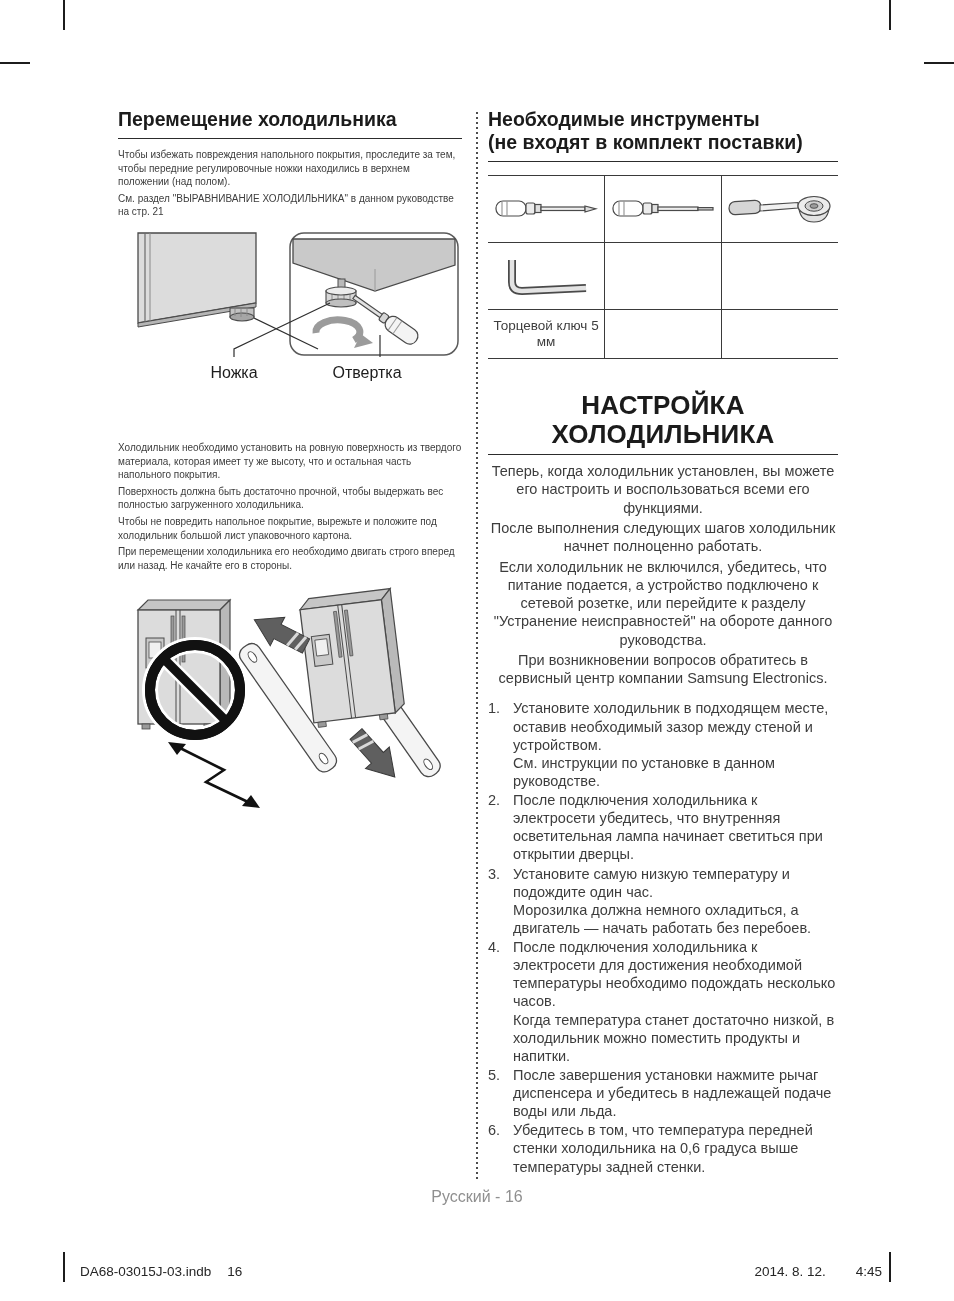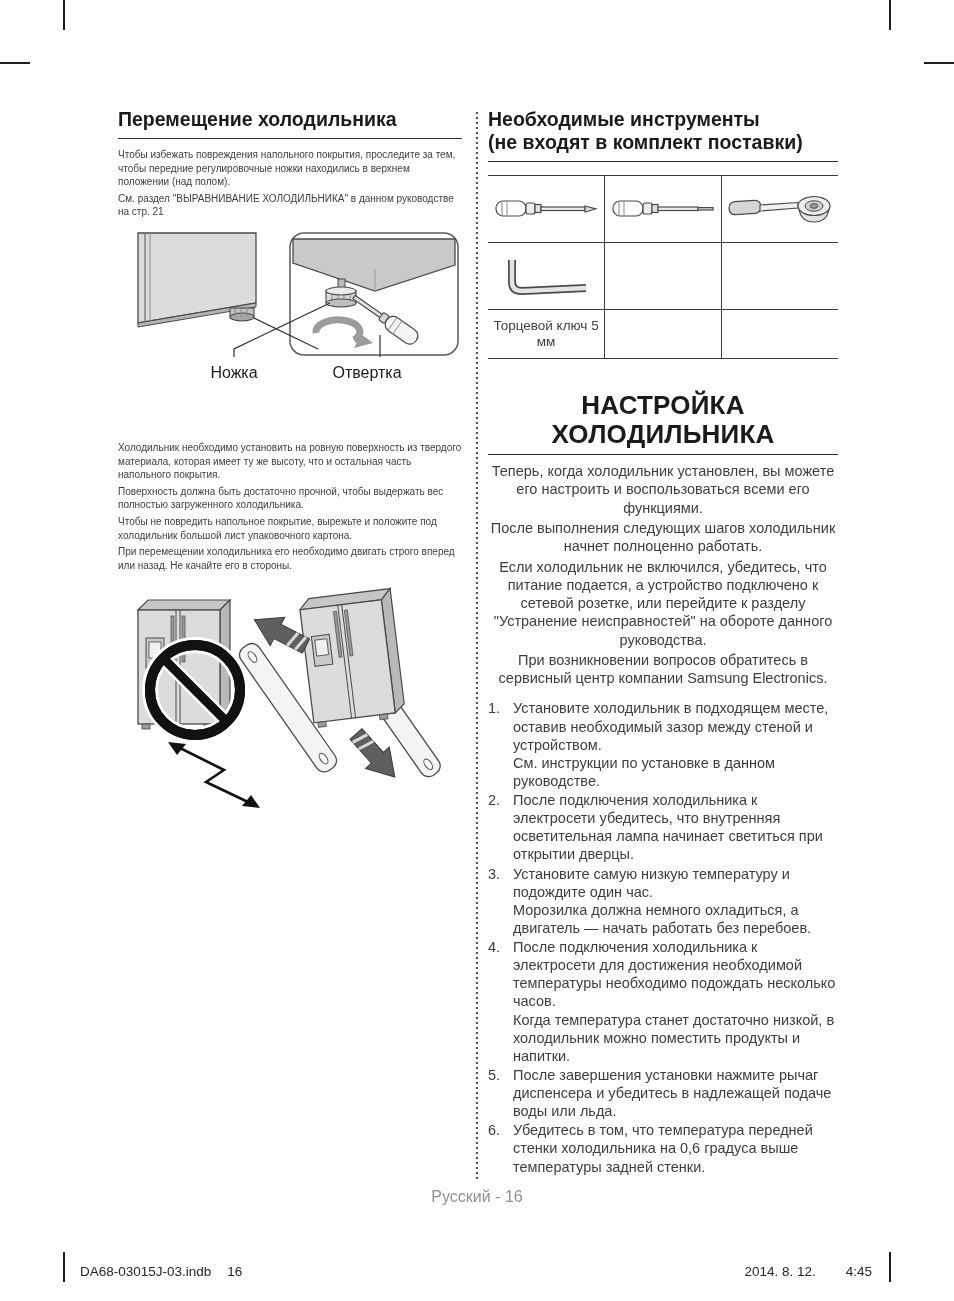--- a/index.html
+++ b/index.html
@@ -60,21 +60,21 @@
   .step{display:flex;margin:0 0 1px;}
   .step .n{width:25px;flex:none;}
   .step .t{flex:1;white-space:pre-line;}
 
   .footer{position:absolute;left:0;top:1188px;width:954px;text-align:center;
           font-size:16px;color:#8f8f8f;}
 
   .printline{position:absolute;left:0;top:1264px;width:954px;font-size:13.5px;color:#262626;}
   .print-left{position:absolute;left:80px;}
   .print-page{margin-left:16px;}
-  .print-right{position:absolute;right:82px;margin-left:16px;}
+  .print-right{position:absolute;right:72px;margin-left:16px;}
   .print-date{margin-right:30px;}
 </style>
 </head>
 <body>
 
 <div class="page">
 
   <div class="crop v crop-tl-v"></div>
   <div class="crop h crop-tl-h"></div>
   <div class="crop v crop-tr-v"></div>

